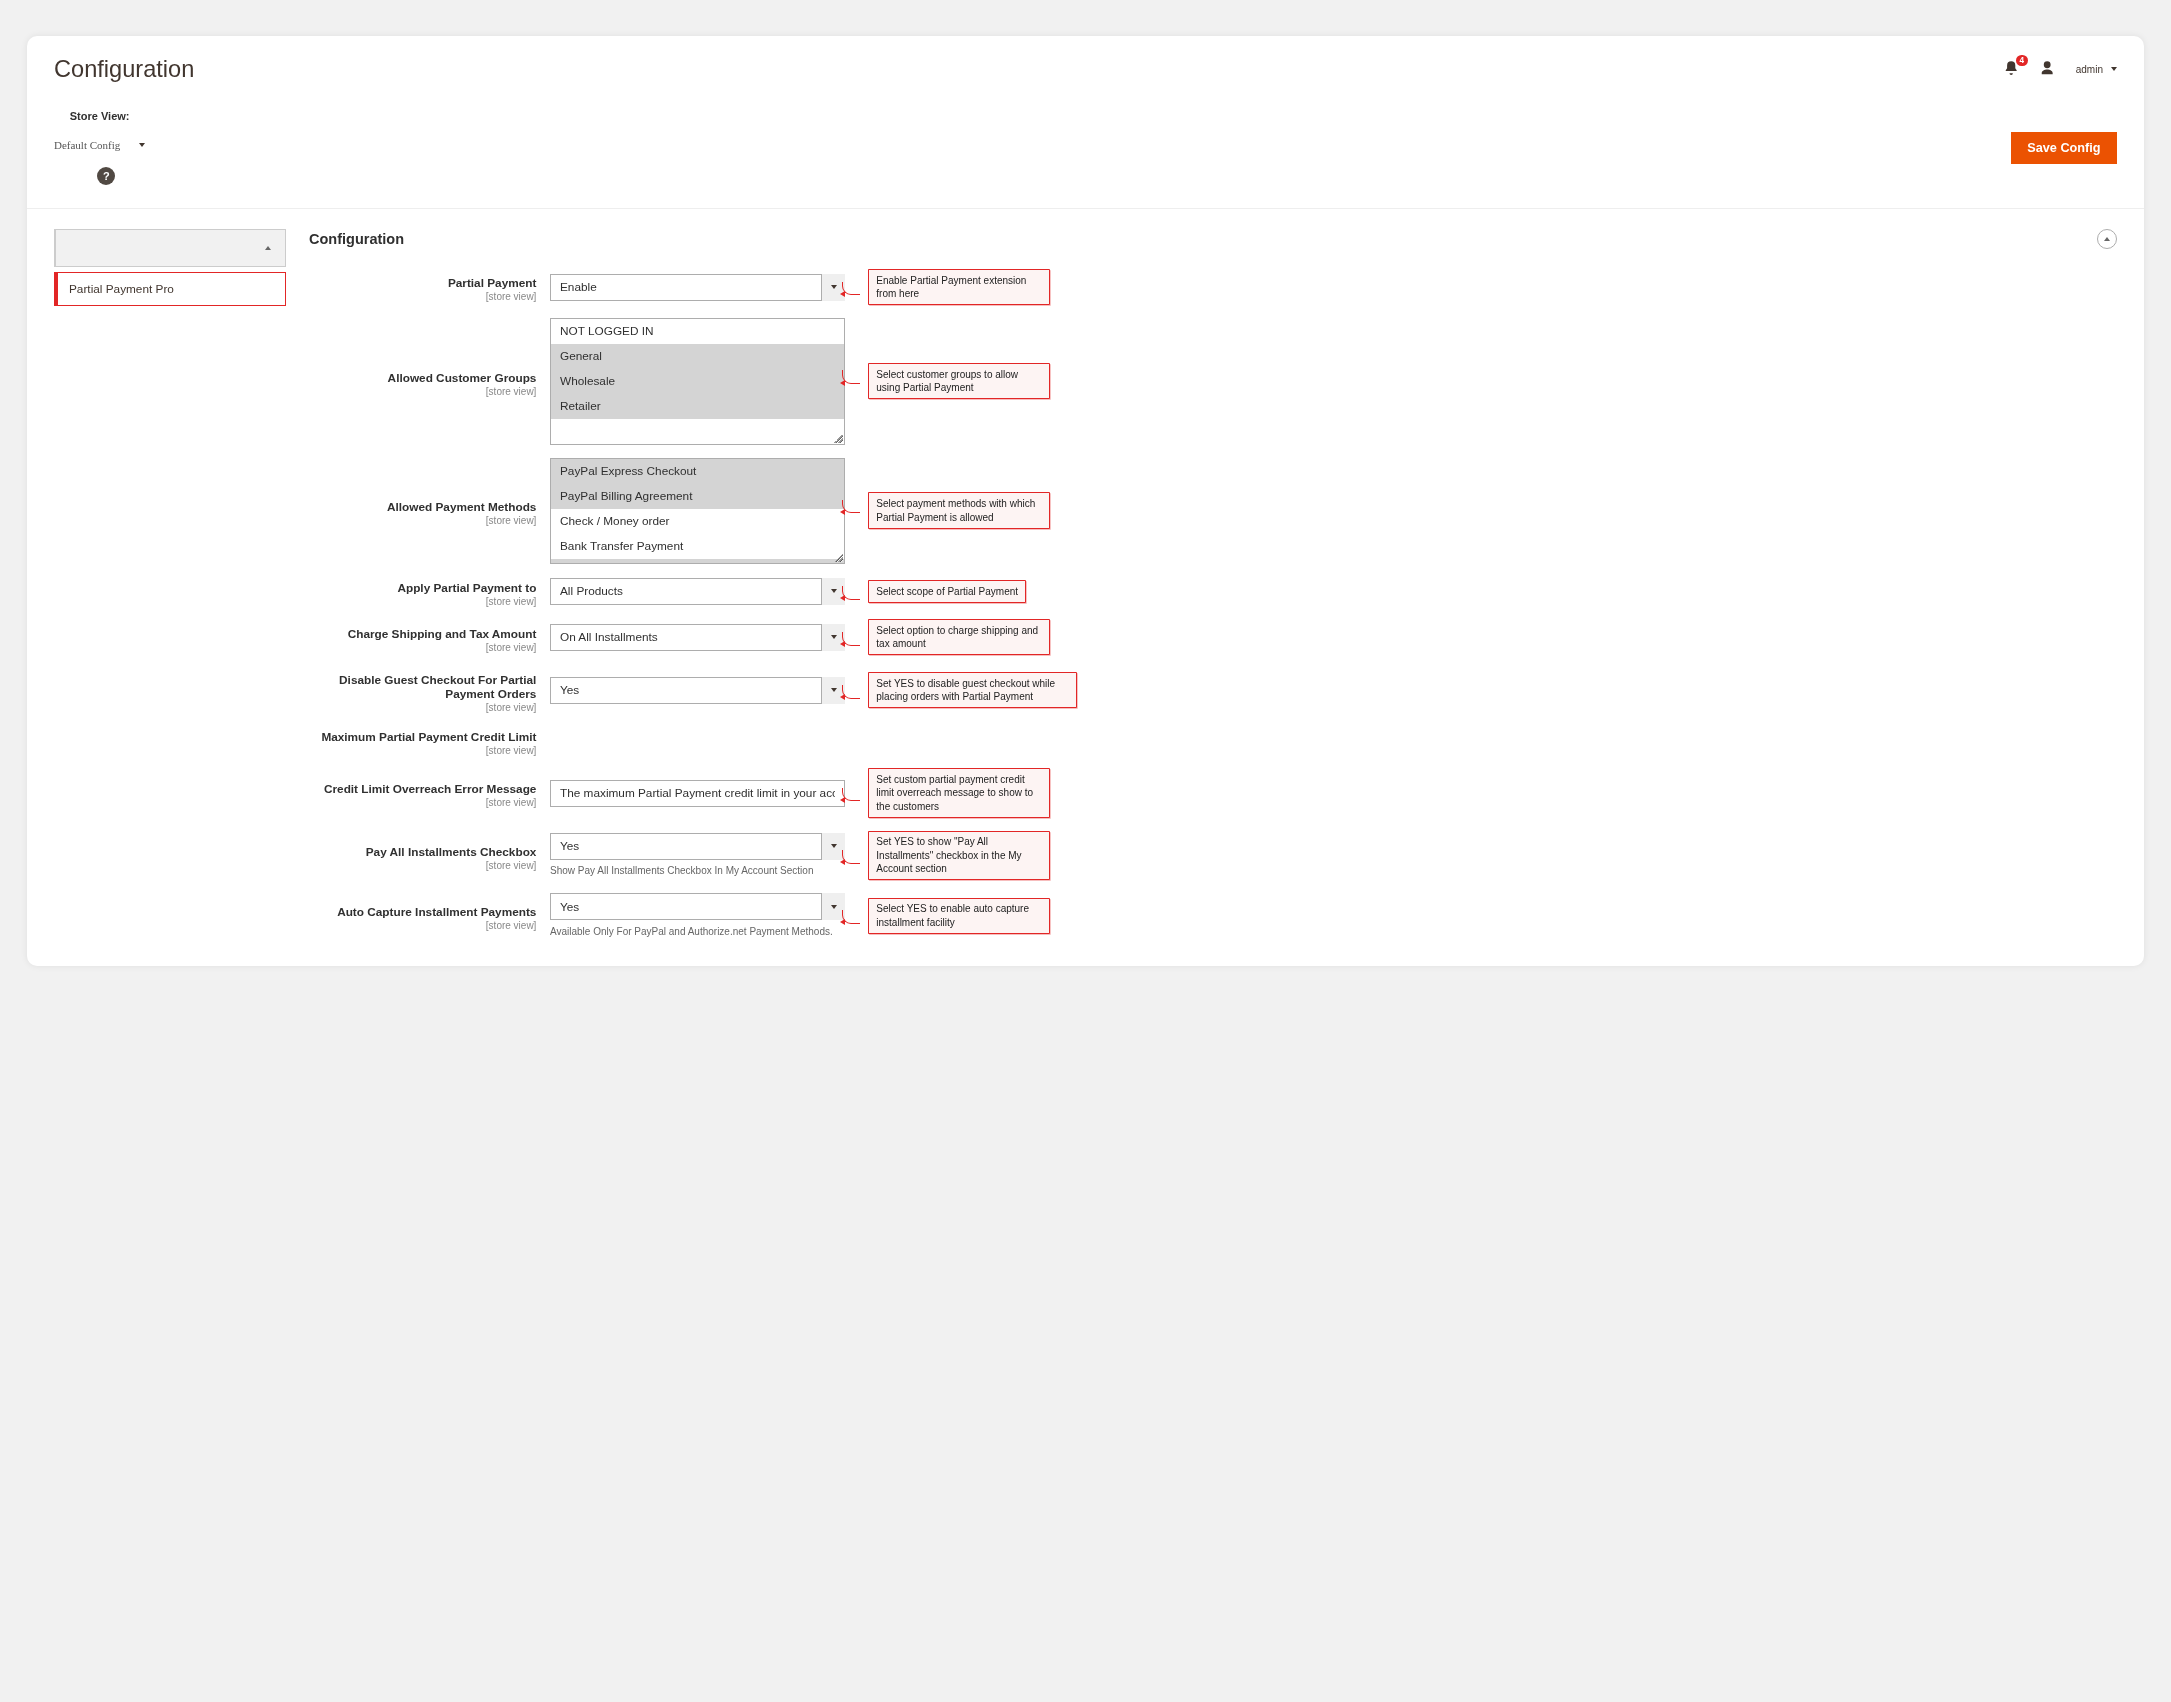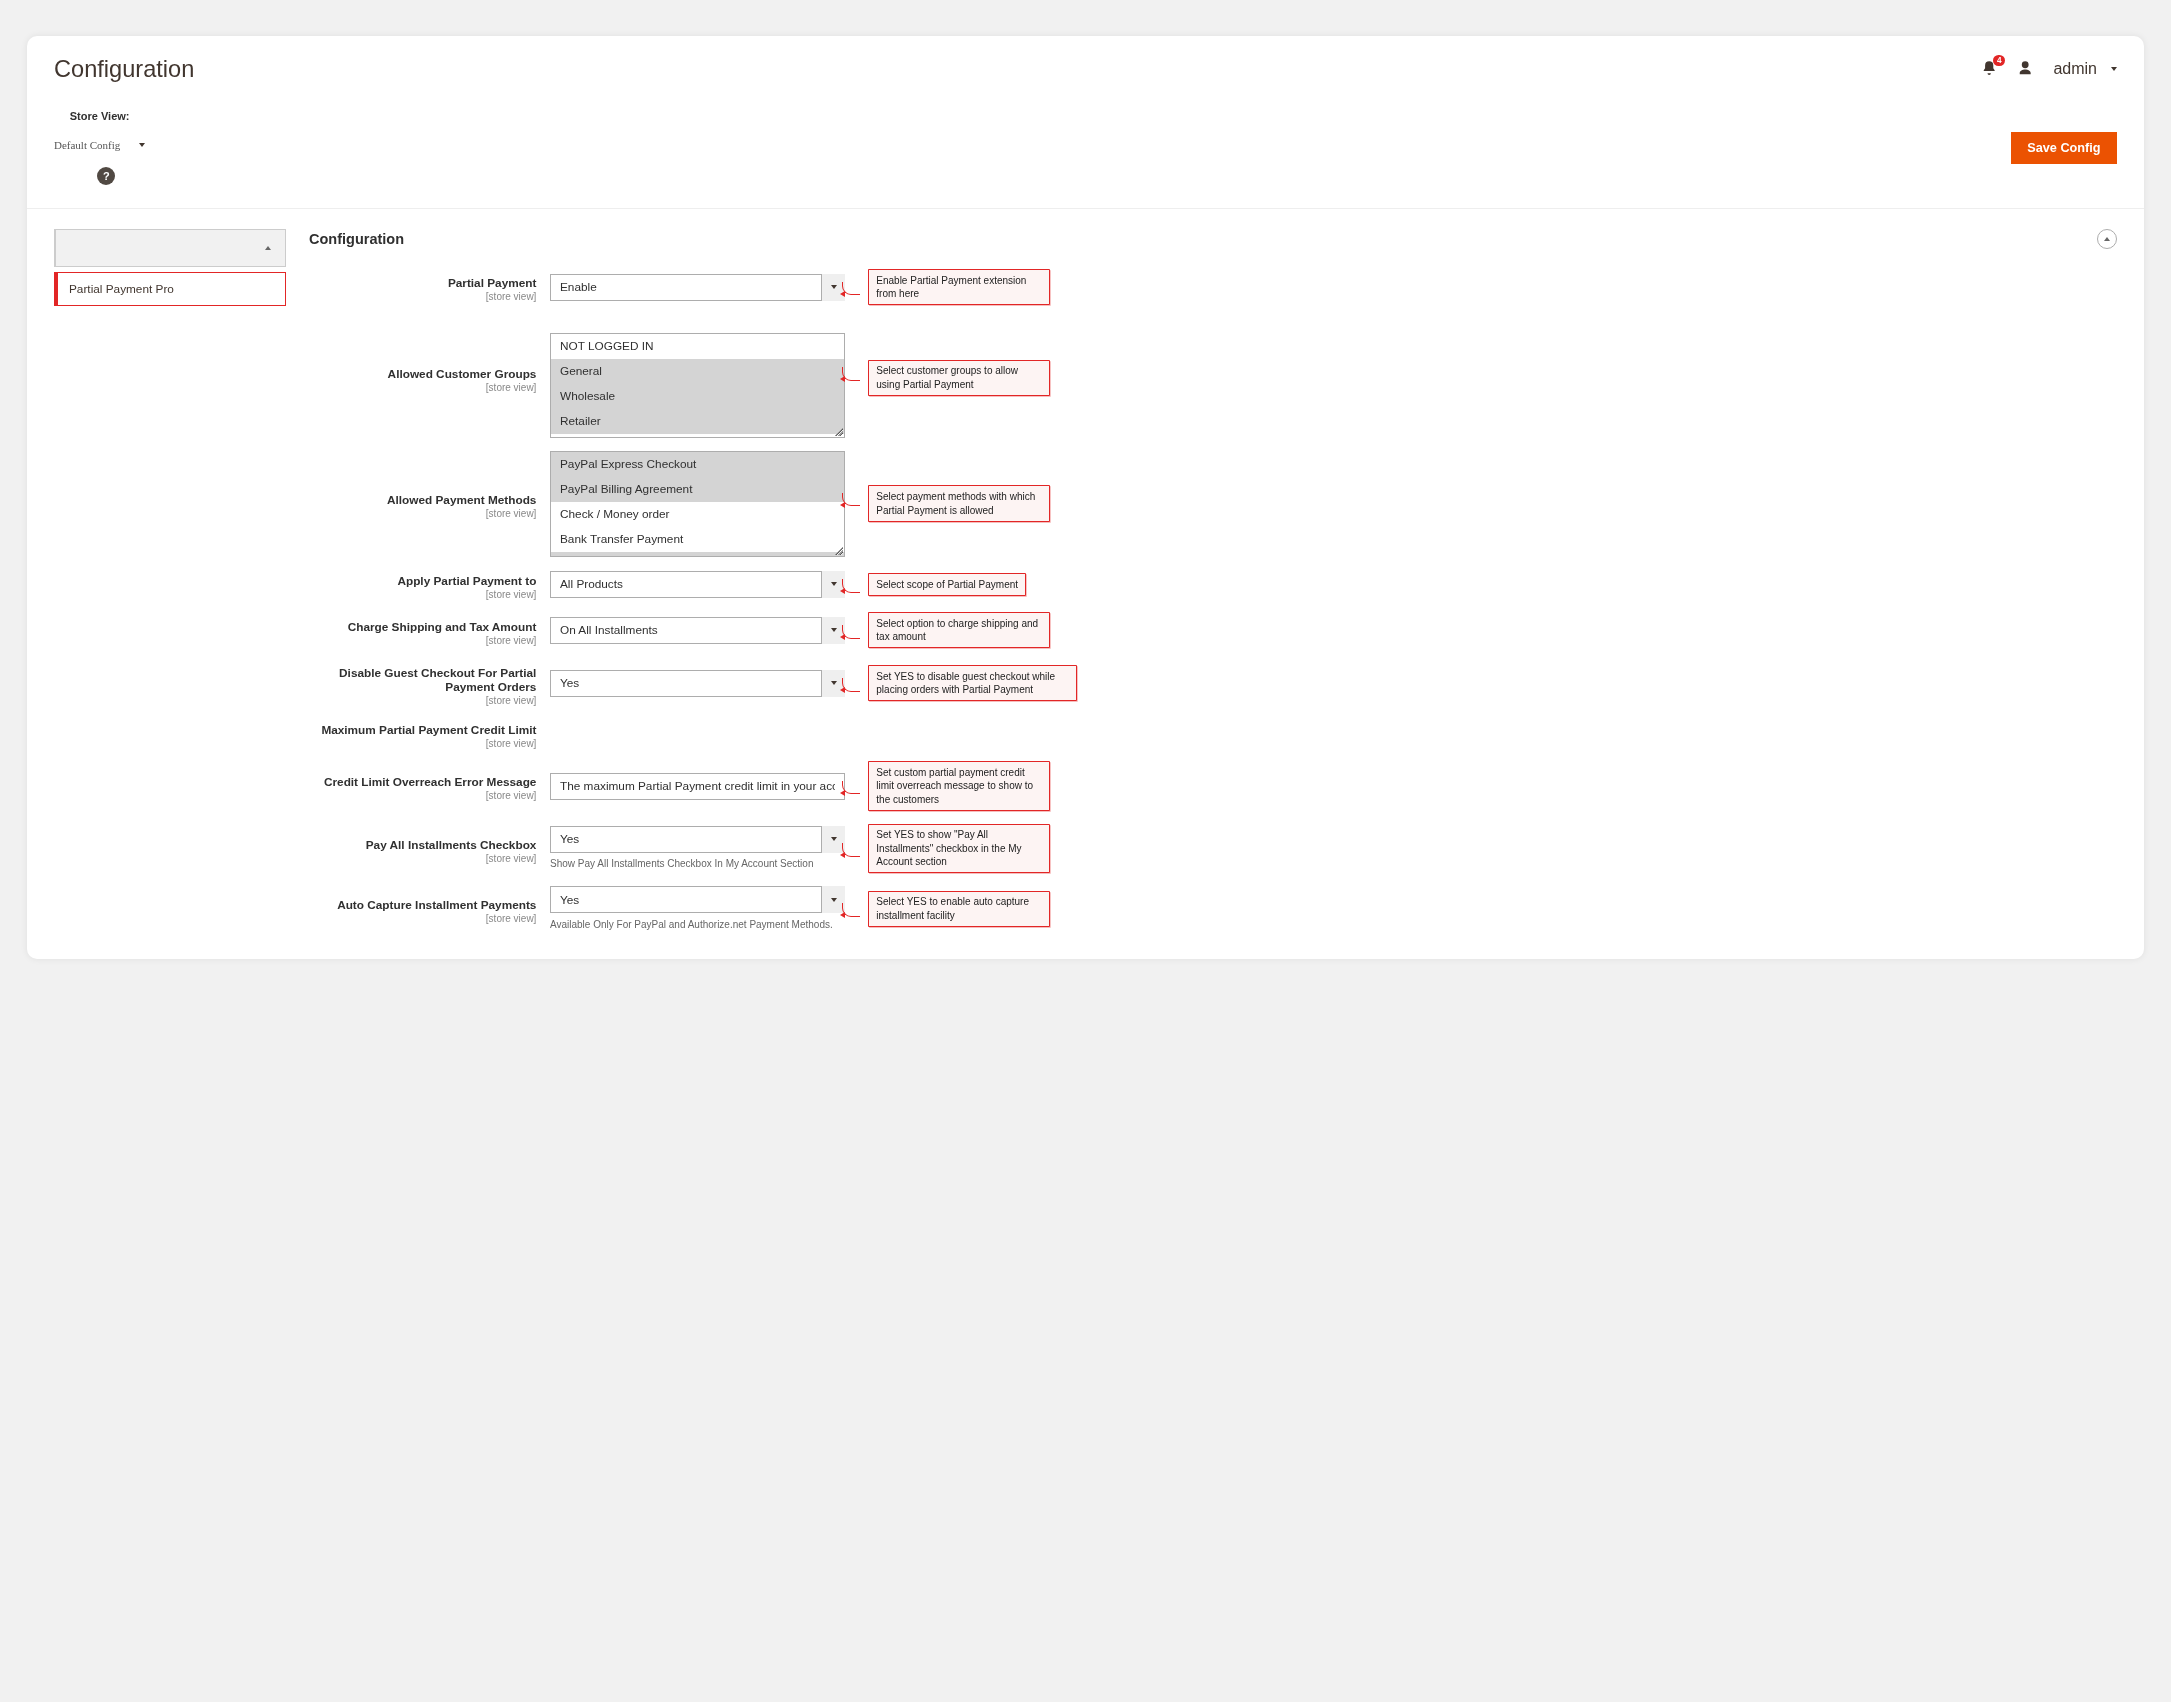--- a/index.html
+++ b/index.html
@@ -4,21 +4,21 @@
 <style>
 * { box-sizing: border-box; margin: 0; padding: 0; }
 body { font-family: -apple-system, BlinkMacSystemFont, "Segoe UI", Helvetica, Arial, sans-serif; background: #f1f1f1; padding: 36px 27px; font-size: 11.8px; color: #333; }
 .page-card { background: #fff; border-radius: 10px; box-shadow: 0 0 7.3px rgba(0,0,0,0.08); padding: 0; }
 .page-header { display: flex; align-items: center; justify-content: space-between; padding: 20px 27px 13.6px 27px; }
 .page-title { font-size: 23.6px; font-weight: 400; color: #41362f; }
 .header-actions { display: flex; align-items: center; gap: 20px; }
 .notif-wrap { position: relative; display: inline-block; }
 .notif-badge { position: absolute; top: -4.5px; right: -8.2px; background: #e22626; color: #fff; font-size: 8.2px; font-weight: 700; padding: 0.9px 3.6px; border-radius: 7.3px; }
 .icon-svg { width: 16.4px; height: 16.4px; fill: #41362f; }
-.admin-drop { display: flex; align-items: center; gap: 14px; color: #41362f; font-size: 16px; cursor: pointer; text-align: right; }
+.admin-drop { display: flex; align-items: center; gap: 8px; color: #41362f; font-size: 10px; cursor: pointer; text-align: right; }
 .toolbar { display: flex; align-items: center; justify-content: space-between; padding: 13.6px 27px 23px 27px; border-bottom: 0.9px solid #eee; }
 .toolbar-left { display: flex; align-items: center; gap: 16.4px; flex-direction: column; }
 .store-view-label { font-size: 11px; font-weight: 600; color: #303030; }
 .store-select { font-size: 11px; color: #555; cursor: pointer; display: flex; align-items: center; gap: 19px; font-family: Liberation Serif, serif; }
 .help-icon { width: 18px; height: 18px; background: #514943; color: #fff; border-radius: 50%; display: inline-flex; align-items: center; justify-content: center; font-size: 11px; font-weight: 700; margin-left: 13.6px; }
 .save-btn { background: #eb5202; color: #fff; border: none; padding: 9px 16.4px; font-size: 12.7px; font-weight: 600; cursor: pointer; }
 .content { display: flex; padding: 20px 27px 27px 27px; gap: 23px; }
 .sidebar { width: 232px; flex-shrink: 0; }
 .sidebar-collapse { background: #f1f1f1; border: 0.9px solid #ccc; border-left: 2.7px solid #ccc; height: 38px; display: flex; align-items: center; justify-content: flex-end; padding-right: 13.6px; margin-bottom: 5.5px; }
 .sidebar-tab { background: #fff; border: 1.8px solid #e22626; border-left: 4.5px solid #e22626; padding: 9px 11px; font-size: 11.8px; color: #41362f; }
@@ -31,21 +31,21 @@
 .field-label { font-size: 11.8px; font-weight: 600; color: #303030; }
 .field-scope { font-size: 10px; color: #888; display: block; margin-top: 0.9px; }
 .field-control-col { width: 295px; position: relative; }
 .field-callout-col { padding-left: 23px; position: relative; flex: 1; }
 .select-control { width: 100%; height: 27px; border: 0.9px solid #adadad; background: #fff; padding: 0 25.5px 0 9px; font-size: 11.8px; color: #303030; appearance: none; position: relative; }
 .select-wrap { position: relative; }
 .select-arrow { position: absolute; right: 0; top: 0; width: 23.6px; height: 27px; border-left: 0.9px solid #adadad; background: #efefef; display: flex; align-items: center; justify-content: center; pointer-events: none; }
 .multiselect { width: 100%; border: 0.9px solid #adadad; background: #fff; font-size: 11.8px; resize: vertical; overflow: auto; }
 .ms-item { padding: 5.5px 9px; color: #303030; }
 .ms-item.selected { background: #d4d4d4; }
-.ms-groups { height: 105px; margin-top: 15px; }
+.ms-groups { height: 127px; }
 .ms-methods { height: 106px; }
 .text-input { width: 100%; height: 27px; border: 0.9px solid #adadad; background: #fff; padding: 0 9px; font-size: 11.8px; color: #303030; }
 .field-note { font-size: 10px; color: #666; margin-top: 4.5px; line-height: 1.4; }
 .callout { border: 1.4px solid #e22626; background: #fdf4f3; padding: 3.6px 7.3px; font-size: 10px; color: #222; line-height: 1.35; border-radius: 0.9px; box-shadow: 0.9px 0.9px 0 rgba(226,38,38,0.3); display: inline-block; max-width: 182px; }
 .arrow-connector { position: absolute; left: -1.8px; top: 50%; width: 16.4px; height: 1.8px; }
 .arrow-connector::before { content: ""; position: absolute; right: 0; top: -5.5px; width: 16.4px; height: 12.7px; border-bottom: 1.8px solid #e22626; border-left: 1.8px solid #e22626; border-bottom-left-radius: 9px; }
 .arrow-connector::after { content: ""; position: absolute; left: -3.6px; top: 3.6px; width: 0; height: 0; border-right: 5.5px solid #e22626; border-top: 3.6px solid transparent; border-bottom: 3.6px solid transparent; }
 .caret-down { width: 0; height: 0; border-left: 3.6px solid transparent; border-right: 3.6px solid transparent; border-top: 4.5px solid #41362f; display: inline-block; }
 .caret-up-sm { width: 0; height: 0; border-left: 3.6px solid transparent; border-right: 3.6px solid transparent; border-bottom: 4.5px solid #666; display: inline-block; }
 .resize-handle { position: absolute; right: 1.8px; bottom: 1.8px; width: 9px; height: 9px; background: linear-gradient(135deg, transparent 50%, #999 50%, #999 60%, transparent 60%, transparent 70%, #999 70%, #999 80%, transparent 80%); }

